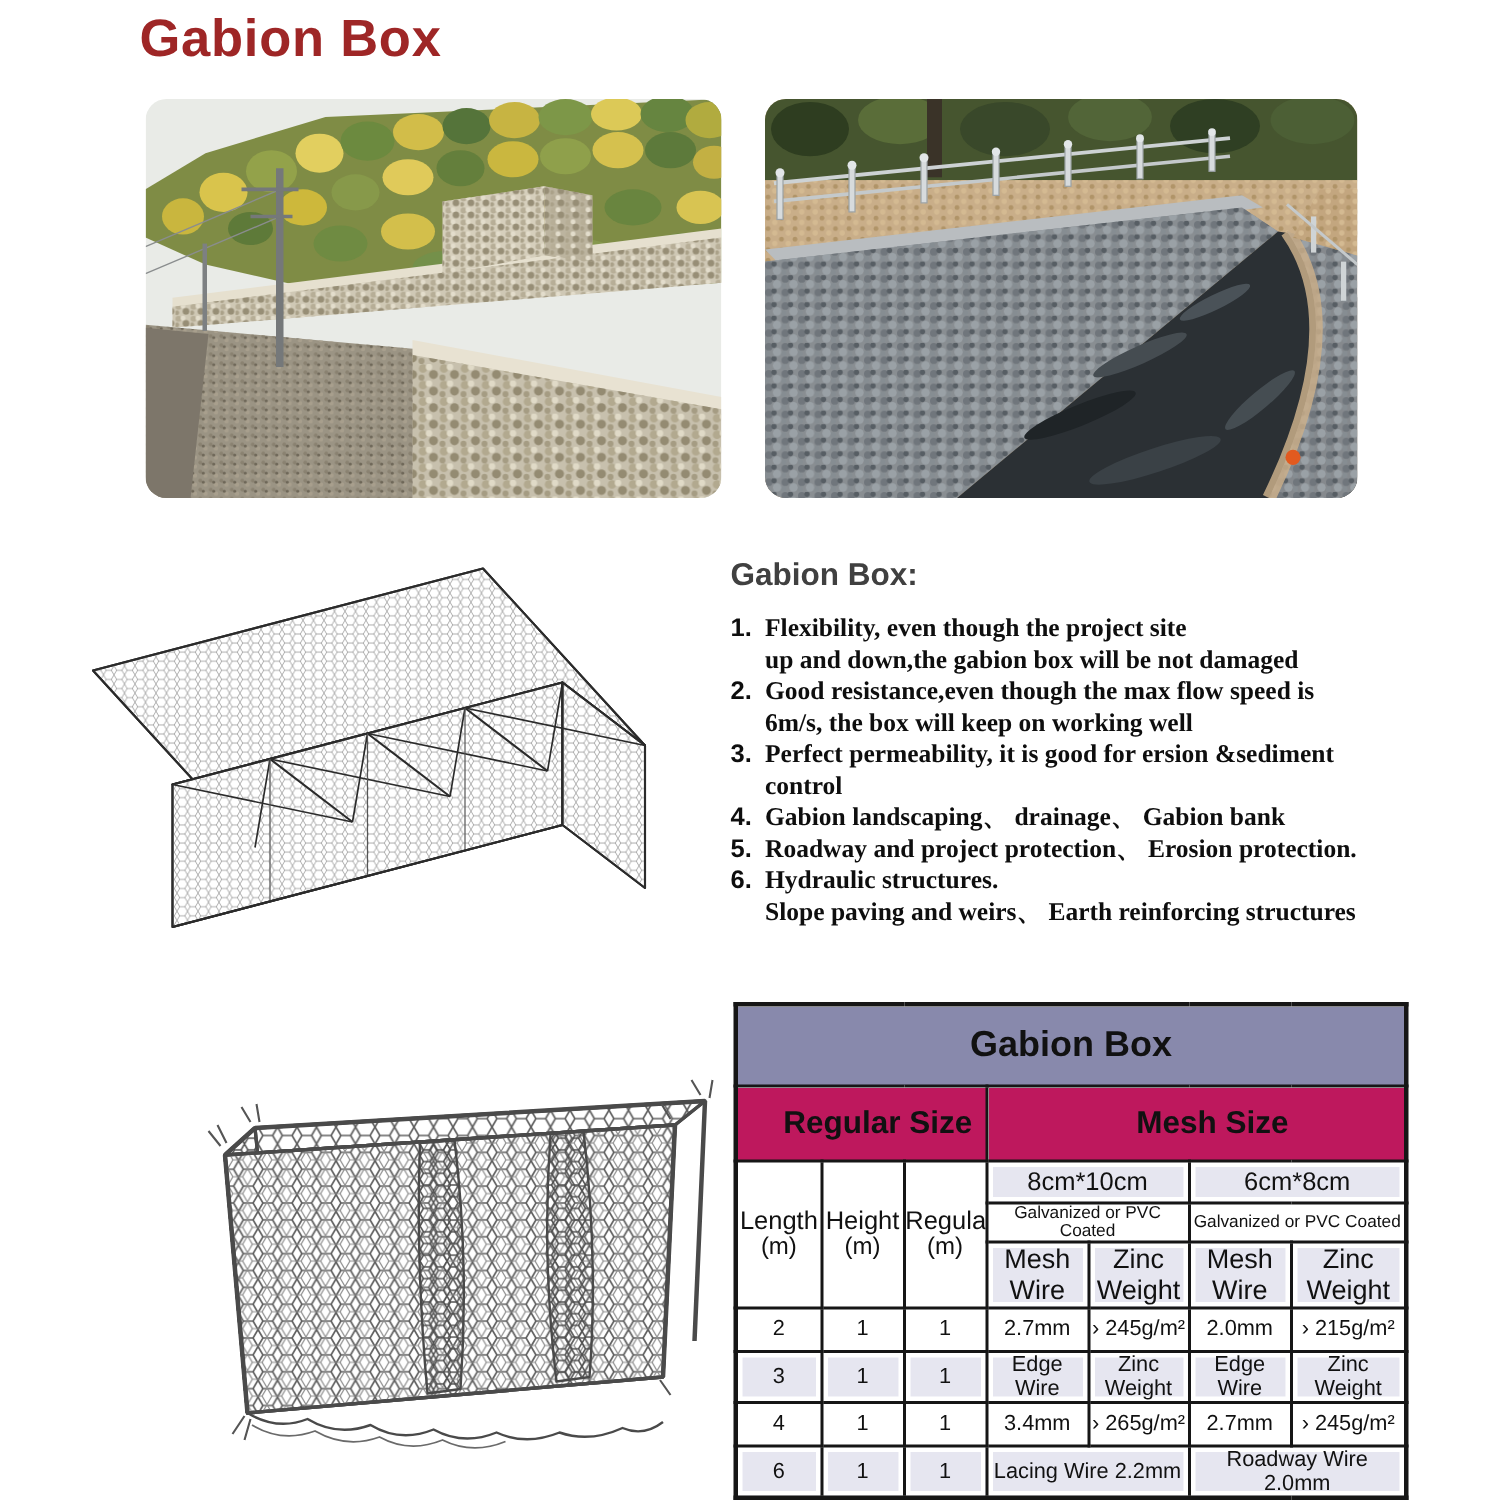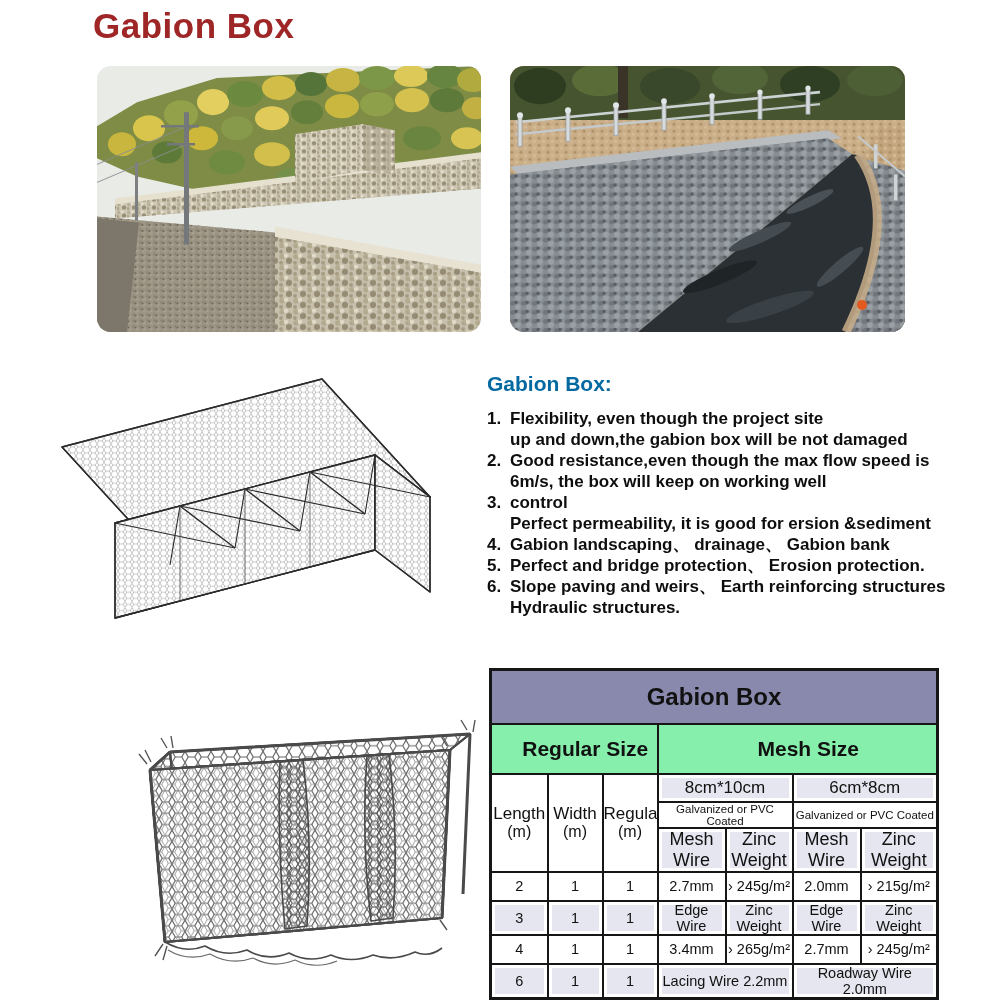--- a/index.html
+++ b/index.html
@@ -14,35 +14,35 @@
   .photo { position:absolute; top:66px; height:266px; border-radius:14px; overflow:hidden; }
   .photo svg { display:block; width:100%; height:100%; }
   .photo-left  { left:97px;  width:384px; }
   .photo-right { left:510px; width:395px; }
   .drawing { position:absolute; }
   .drawing svg { display:block; width:100%; height:100%; }
   .drawing-1 { left:55px; top:356px; width:430px; height:300px; }
   .drawing-2 { left:55px; top:712px; width:430px; height:278px; }
 
   .features { position:absolute; left:487px; top:372px; width:505px; }
-  .features h2 { margin:0 0 12px 0; font-size:21px; font-weight:bold; color:#0369a1; }
+  .features h2 { margin:0 0 12px 0; font-size:21px; font-weight:bold; color:#404040; }
   .feat-item { display:flex; font-size:17px; font-weight:bold; line-height:21px; color:#0e0e0e; }
   .feat-item .num { width:23px; flex:0 0 23px; }
-  .feat-item .ft  { flex:1; }
+  .feat-item .ft  { flex:1;font-family:Liberation Serif, serif; }
 
   .spec-table {
     position:absolute; left:489px; top:668px; width:447px;
     border-collapse:collapse; table-layout:fixed;
     border:3px solid #161616; font-family:"Liberation Sans", sans-serif;
   }
   .spec-table td, .spec-table th { border:2px solid #161616; text-align:center; padding:0; color:#111; overflow:hidden; }
   .hdr-row  { height:54px; }
   .hdr-row th { background:#8889AC; font-size:24px; font-weight:bold; }
   .size-row { height:50px; }
-  .size-row th { background:#86efac; font-size:21px; font-weight:bold;padding-left:22px; }
+  .size-row th { background:#be185d; font-size:21px; font-weight:bold;padding-left:22px; }
   .dim-cell { background:#fff; font-weight:normal; font-size:18px; text-align:left; vertical-align:middle; padding-left:4px; line-height:1.12; }
   .dim-cell .unit { font-size:16px; }
   .meshsize-row { height:28px; }
   .meshsize-row td { font-size:17px; }
   .coat-row { height:26px; }
   .coat-row td { font-size:11.5px; background:#fff; }
   .sub-row { height:34px; }
   .sub-row td { font-size:18px; }
   .data-row { height:29px; }
   .data-row td { font-size:14.5px; }
@@ -267,41 +267,41 @@
     <div class="feat-item">
       <span class="num">2.</span>
       <div class="ft">
           <div>Good resistance,even though the max flow speed is</div>
           <div>6m/s, the box will keep on working well</div>
         </div>
     </div>
     <div class="feat-item">
       <span class="num">3.</span>
       <div class="ft">
+          <div>Perfect permeability, it is good for ersion &amp;sediment</div>
           <div>control</div>
-          <div>Perfect permeability, it is good for ersion &amp;sediment</div>
         </div>
     </div>
     <div class="feat-item">
       <span class="num">4.</span>
       <div class="ft">
           <div>Gabion landscaping、 drainage、 Gabion bank</div>
         </div>
     </div>
     <div class="feat-item">
       <span class="num">5.</span>
       <div class="ft">
-          <div>Perfect and bridge protection、 Erosion protection.</div>
+          <div>Roadway and project protection、 Erosion protection.</div>
         </div>
     </div>
     <div class="feat-item">
       <span class="num">6.</span>
       <div class="ft">
+          <div>Hydraulic structures.</div>
           <div>Slope paving and weirs、 Earth reinforcing structures</div>
-          <div>Hydraulic structures.</div>
         </div>
     </div>
   </section>
 
   <div class="drawing drawing-2">
     <svg viewBox="0 0 430 278">
       <defs>
         <pattern id="hx2" width="13" height="11.25" patternUnits="userSpaceOnUse">
           <path d="M3.25 0 L9.75 0 L13 5.6 L9.75 11.25 L3.25 11.25 L0 5.6 Z" fill="none" stroke="#5f5f5f" stroke-width="1.1"></path>
         </pattern>
@@ -358,21 +358,21 @@
       <tr class="size-row">
         <th colspan="3">Regular Size</th>
         <th colspan="4">Mesh Size</th>
       </tr>
       <tr class="meshsize-row">
         <td rowspan="3" class="dim-cell">
           <div>Length</div>
           <div class="unit">(m)</div>
         </td>
         <td rowspan="3" class="dim-cell">
-          <div>Width</div>
+          <div>Height</div>
           <div class="unit">(m)</div>
         </td>
         <td rowspan="3" class="dim-cell">
           <div>Regular</div>
           <div class="unit">(m)</div>
         </td>
         <td colspan="2" class="lav">8cm*10cm</td>
         <td colspan="2" class="lav">6cm*8cm</td>
       </tr>
       <tr class="coat-row">

